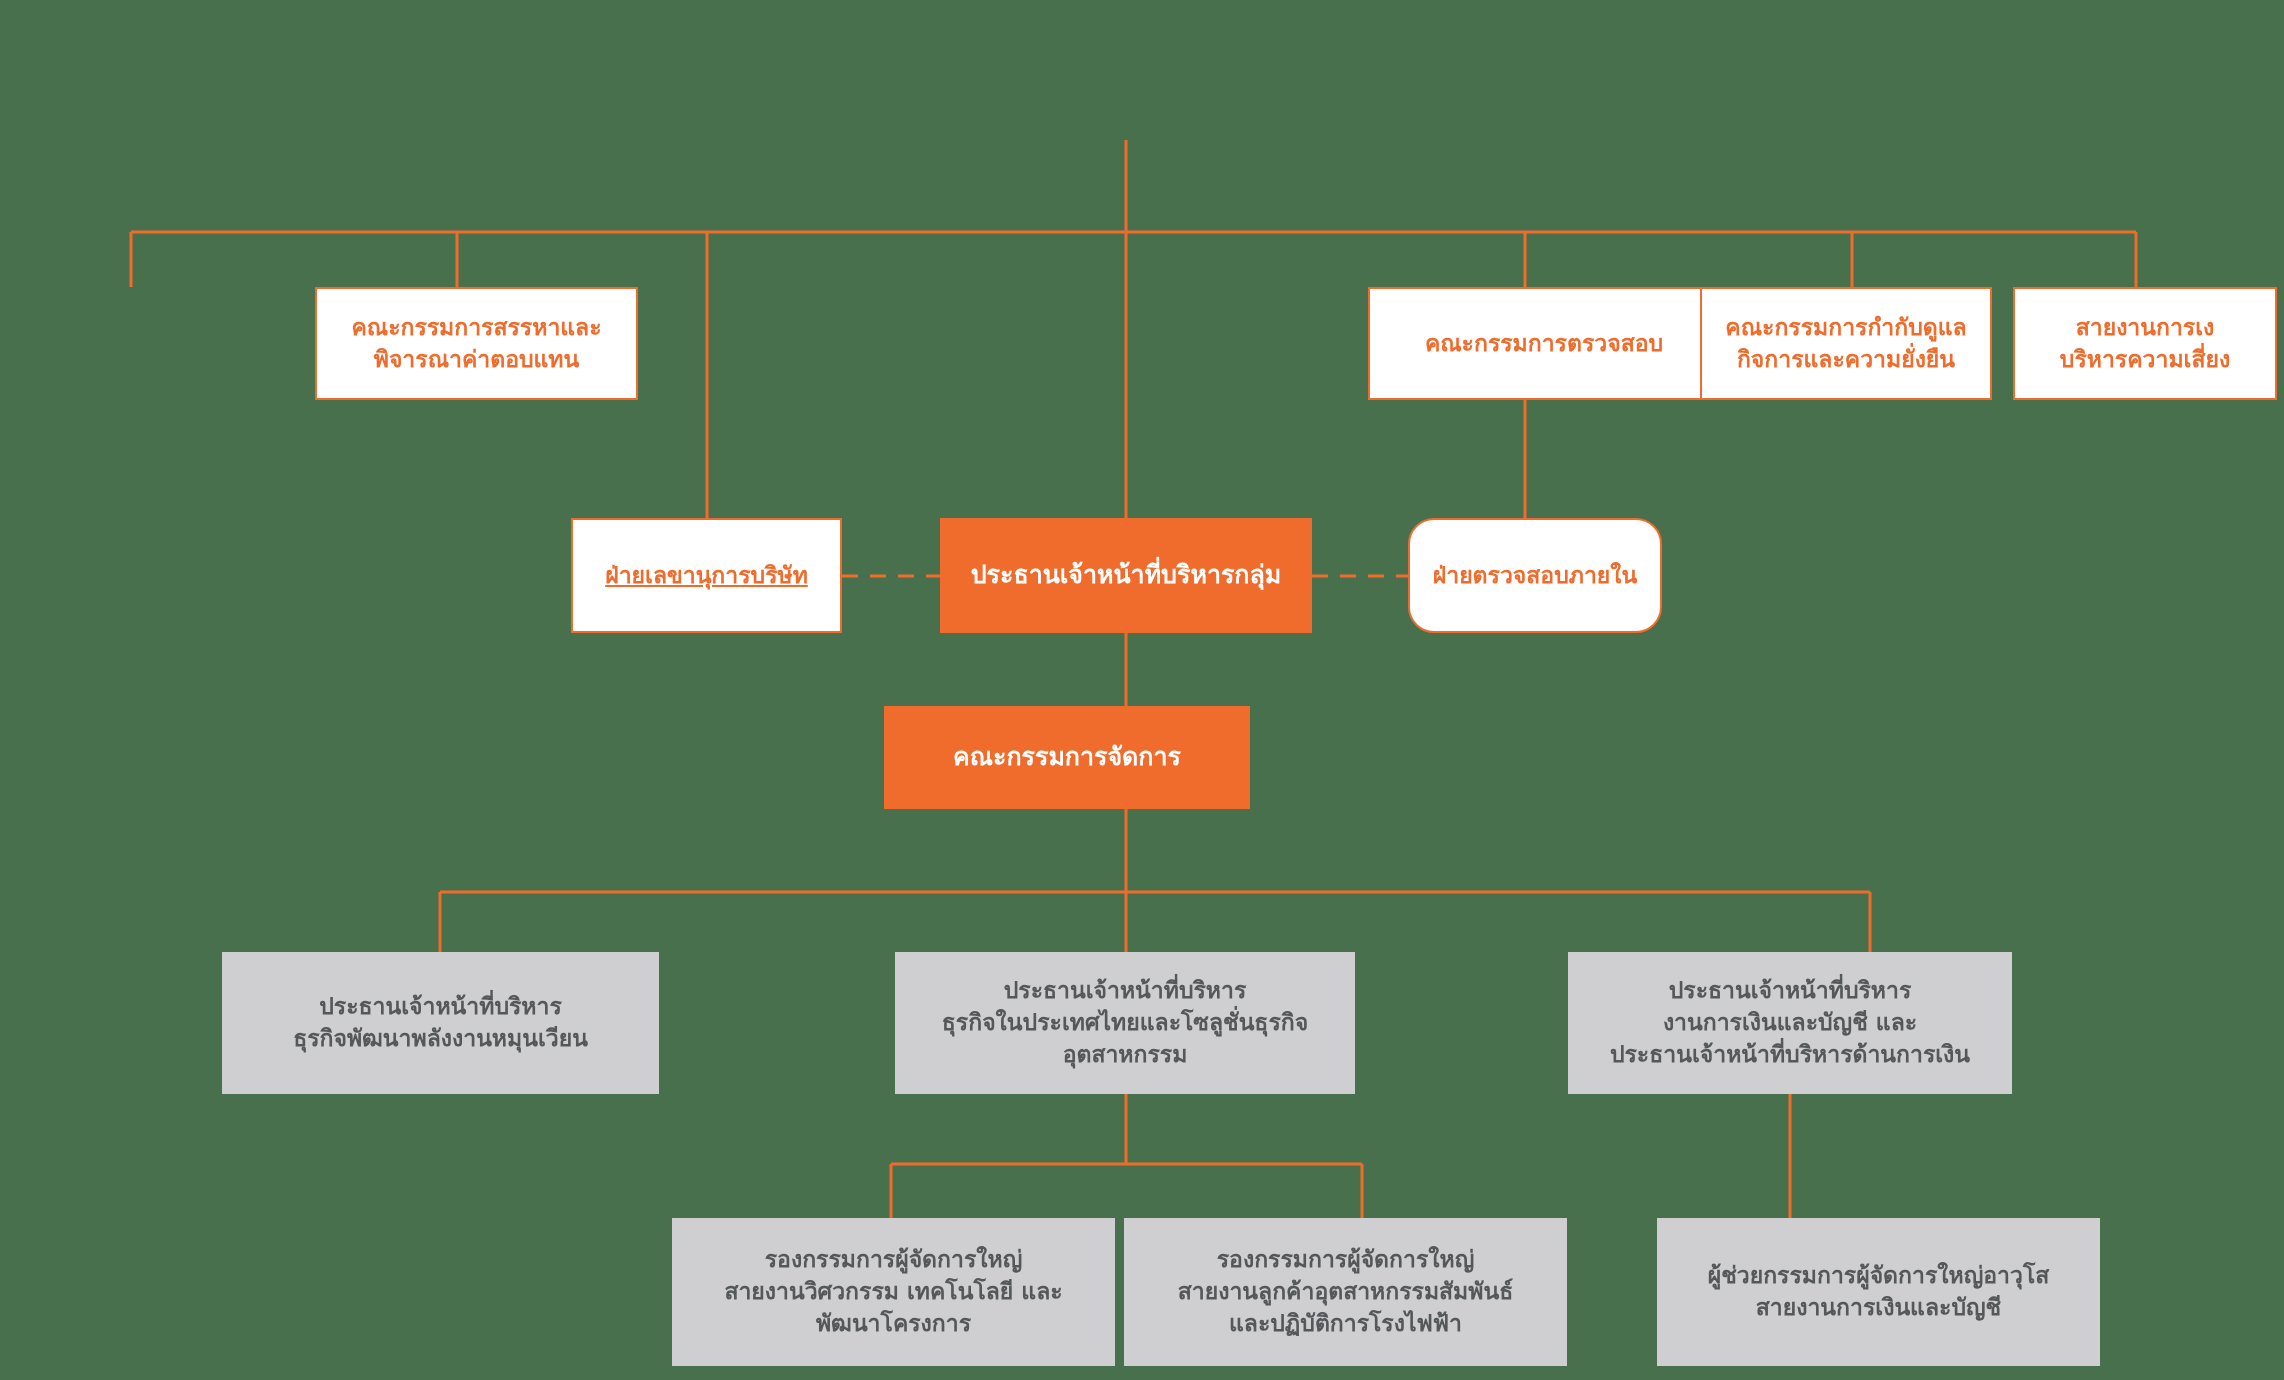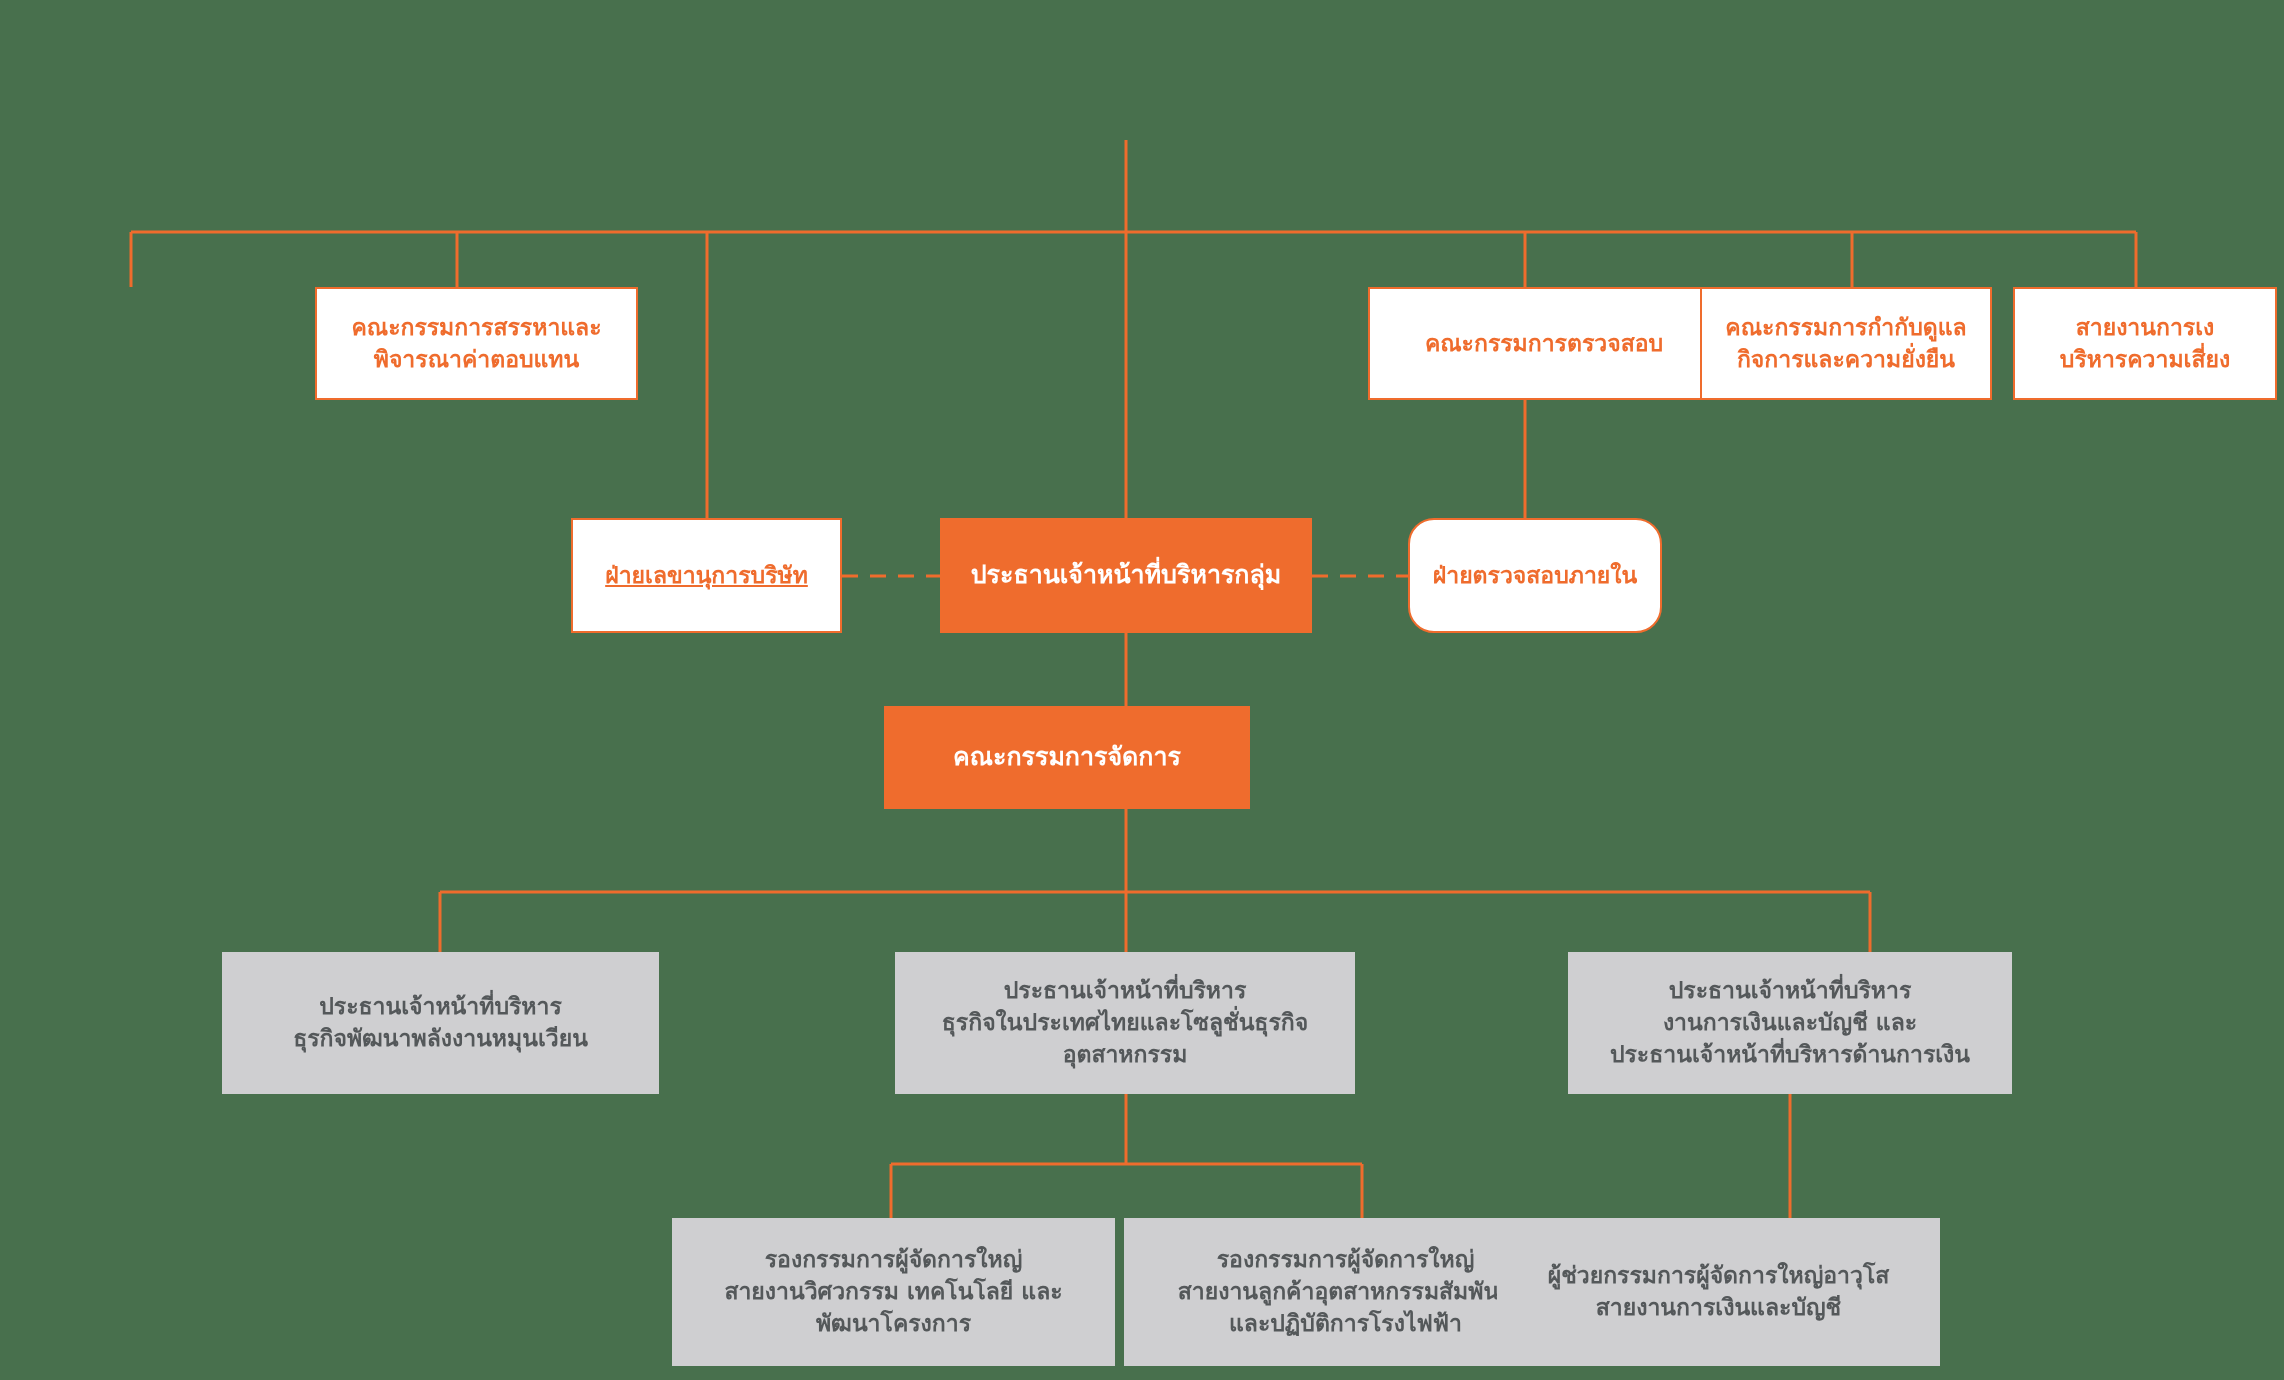--- a/index.html
+++ b/index.html
@@ -169,18 +169,18 @@
 สายงานวิศวกรรม เทคโนโลยี และ
 พัฒนาโครงการ</span>
   </div>
 
   <div class="node n-grey" style="left:1124px; top:1218px; width:443px; height:148px;">
     <span class="lbl">รองกรรมการผู้จัดการใหญ่
 สายงานลูกค้าอุตสาหกรรมสัมพันธ์
 และปฏิบัติการโรงไฟฟ้า</span>
   </div>
 
-  <div class="node n-grey" style="left:1497px; top:1218px; width:443px; height:148px;">
+  <div class="node n-grey" style="left:1657px; top:1218px; width:443px; height:148px;">
     <span class="lbl">ผู้ช่วยกรรมการผู้จัดการใหญ่อาวุโส
 สายงานการเงินและบัญชี</span>
   </div>
 
 </div>
 
 </body></html>

